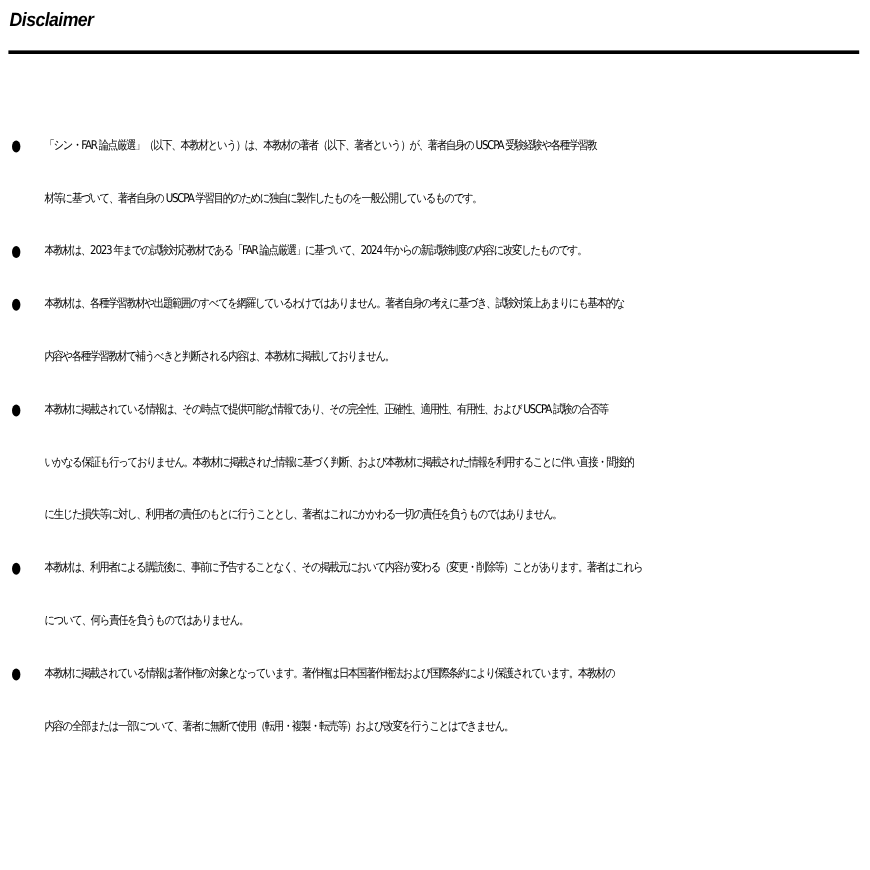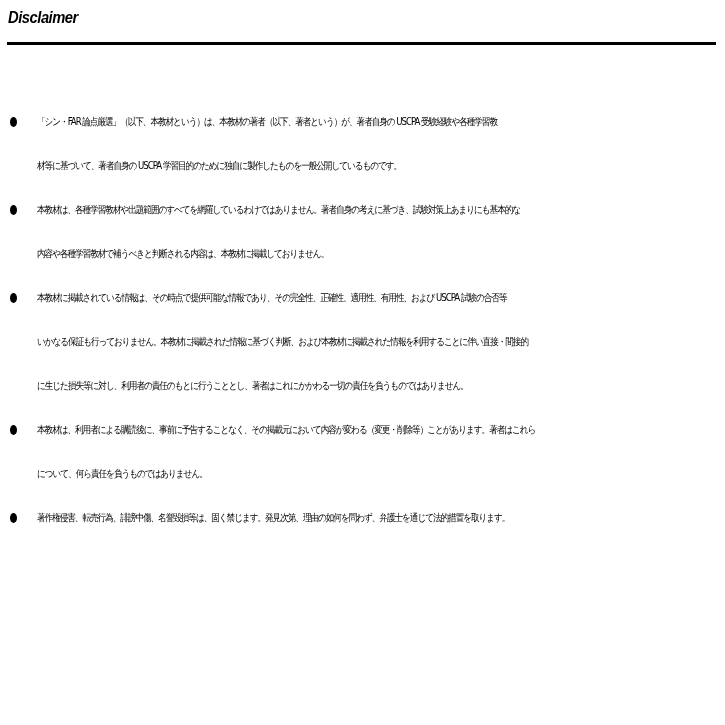--- a/index.html
+++ b/index.html
@@ -76,31 +76,36 @@
 <div class="rule"></div>
 
 <ul class="list">
   <li class="item">
     <span class="bullet"></span>
     <span class="line">「シン・FAR 論点厳選」（以下、本教材という）は、本教材の著者（以下、著者という）が、著者自身の USCPA 受験経験や各種学習教</span>
     <span class="line">材等に基づいて、著者自身の USCPA 学習目的のために独自に製作したものを一般公開しているものです。</span>
   </li>
   <li class="item">
     <span class="bullet"></span>
+    <span class="line">本教材は、2023 年までの試験対応教材である「FAR 論点厳選」に基づいて、2024 年からの新試験制度の内容に改変したものです。</span>
+  </li>
+  <li class="item">
+    <span class="bullet"></span>
     <span class="line">本教材は、各種学習教材や出題範囲のすべてを網羅しているわけではありません。著者自身の考えに基づき、試験対策上あまりにも基本的な</span>
     <span class="line">内容や各種学習教材で補うべきと判断される内容は、本教材に掲載しておりません。</span>
   </li>
   <li class="item">
     <span class="bullet"></span>
     <span class="line">本教材に掲載されている情報は、その時点で提供可能な情報であり、その完全性、正確性、適用性、有用性、および USCPA 試験の合否等</span>
     <span class="line">いかなる保証も行っておりません。本教材に掲載された情報に基づく判断、および本教材に掲載された情報を利用することに伴い直接・間接的</span>
     <span class="line">に生じた損失等に対し、利用者の責任のもとに行うこととし、著者はこれにかかわる一切の責任を負うものではありません。</span>
   </li>
   <li class="item">
     <span class="bullet"></span>
     <span class="line">本教材は、利用者による購読後に、事前に予告することなく、その掲載元において内容が変わる（変更・削除等）ことがあります。著者はこれら</span>
     <span class="line">について、何ら責任を負うものではありません。</span>
   </li>
   <li class="item">
     <span class="bullet"></span>
-    <span class="line">著作権侵害、転売行為、誹謗中傷、名誉毀損等は、固く禁じます。発見次第、理由の如何を問わず、弁護士を通じて法的措置を取ります。</span>
+    <span class="line">本教材に掲載されている情報は著作権の対象となっています。著作権は日本国著作権法および国際条約により保護されています。本教材の</span>
+    <span class="line">内容の全部または一部について、著者に無断で使用（転用・複製・転売等）および改変を行うことはできません。</span>
   </li>
 </ul>
 
 </body></html>

